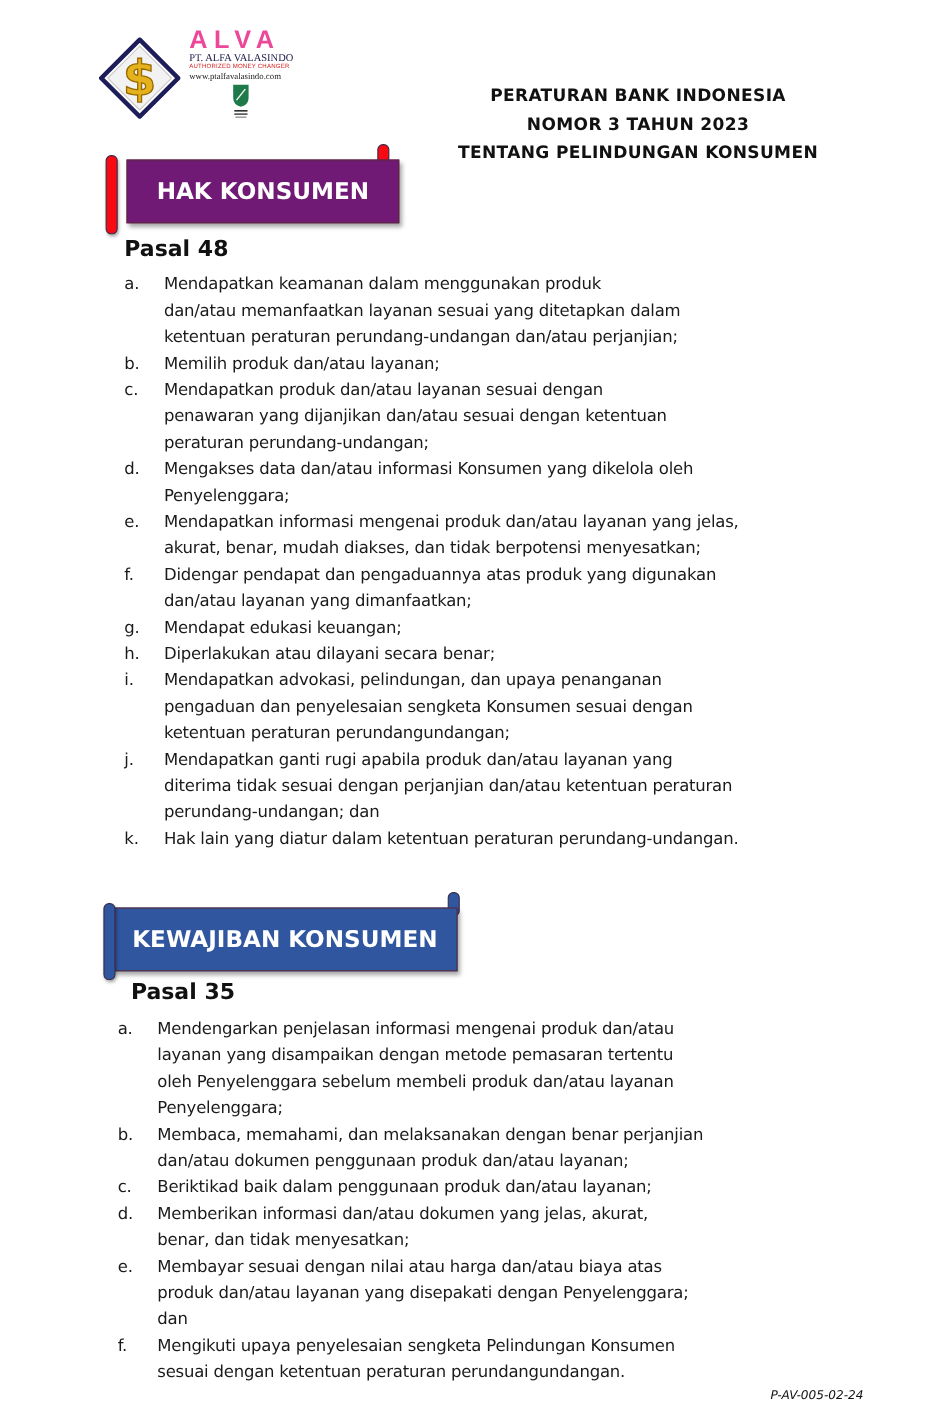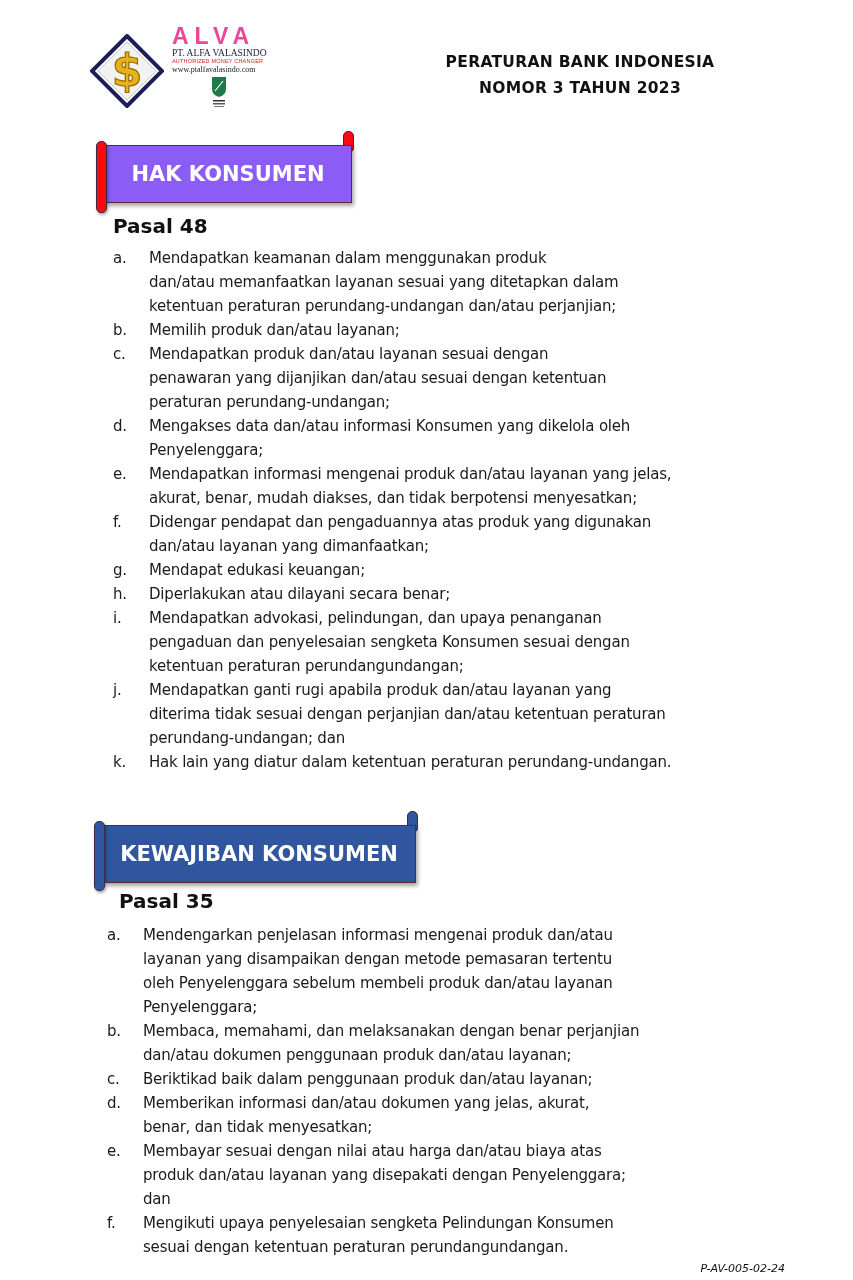--- a/index.html
+++ b/index.html
@@ -12,39 +12,39 @@
   
   .logo-diamond { left: 90px; top: 34px; width: 74px; height: 74px; }
   .brand { left: 172px; top: 24px; width: 100px; }
   .brand-name { font-family: "Liberation Sans", sans-serif; font-weight: bold; font-size: 23px; letter-spacing: 6px; color: #ec4899; line-height: 24px; }
   .brand-company { font-family: "Liberation Serif", serif; font-size: 9.5px; color: #1a1a4a; line-height: 10px; white-space: nowrap; }
   .brand-tag { font-family: "Liberation Sans", sans-serif; font-size: 5.5px; color: #d21c1c; line-height: 7px; white-space: nowrap; letter-spacing: 0.2px; }
   .brand-url { font-family: "Liberation Serif", serif; font-size: 8px; color: #222; line-height: 9px; white-space: nowrap; }
   .cert { left: 210px; top: 75px; width: 18px; height: 34px; }
 
   
-  .title { left: 395px; top: 49px; width: 370px; text-align: center; }
+  .title { left: 395px; top: 74px; width: 370px; text-align: center; }
   .title-line { font-family: "DejaVu Sans", sans-serif; font-weight: bold; font-size: 15.5px; line-height: 26px; color: #111; letter-spacing: 0.3px; }
 
   
   .banner { position: absolute; }
   .banner-body {
     position: absolute; display: flex; align-items: center; justify-content: center;
     color: #fff; font-family: "DejaVu Sans", sans-serif; font-weight: bold;
     border: 1px solid #5a2a3a; box-shadow: 2px 3px 4px rgba(0,0,0,0.35);
   }
   .banner-roll-left {
     position: absolute; border: 1px solid #3a2a4a; border-radius: 5px;
     box-shadow: 1px 2px 3px rgba(0,0,0,0.35);
   }
   .banner-roll-right {
     position: absolute; border: 1px solid #3a2a4a; border-radius: 5px;
   }
 
-  .hak .banner-body { left: 8px; top: 14px; width: 246px; height: 56px; background: #8b5cf6; font-size: 21px; }
+  .hak .banner-body { left: 19px; top: 14px; width: 246px; height: 56px; background: #701a75; font-size: 21px; }
   .hak .banner-roll-left { left: 0; top: 10px; width: 9px; height: 70px; background: #f80a12; }
   .hak .banner-roll-right { left: 247px; top: 0; width: 9px; height: 20px; background: #f80a12; }
 
   .kew .banner-body { left: 8px; top: 14px; width: 312px; height: 56px; background: #2f569f; font-size: 21px; }
   .kew .banner-roll-left { left: 0; top: 10px; width: 9px; height: 68px; background: #2f569f; }
   .kew .banner-roll-right { left: 313px; top: 0; width: 9px; height: 20px; background: #2f569f; }
 
   .pasal { font-family: "DejaVu Sans", sans-serif; font-weight: bold; font-size: 20px; color: #111; }
 
   
@@ -77,20 +77,21 @@
     <path d="M5,16 L13,6" stroke="#ffffff" stroke-width="1.2"></path>
     <rect x="3" y="25" width="12" height="1.5" fill="#333"></rect>
     <rect x="3" y="28" width="12" height="1.5" fill="#555"></rect>
     <rect x="4" y="31" width="10" height="1" fill="#777"></rect>
   </svg>
 </div>
 
 <div class="abs title">
   <div class="title-line">PERATURAN BANK INDONESIA</div>
   <div class="title-line">NOMOR 3 TAHUN 2023</div>
+  <div class="title-line">TENTANG PELINDUNGAN  KONSUMEN</div>
 </div>
 
 <div class="banner hak" style="left:96px; top:131px;">
   <div class="banner-roll-right"></div>
   <div class="banner-body">HAK KONSUMEN</div>
   <div class="banner-roll-left"></div>
 </div>
 <div class="abs pasal" style="left:113px; top:214px;">Pasal 48</div>
 
 <div class="abs list" style="left:113px; top:246px; width:680px;">

